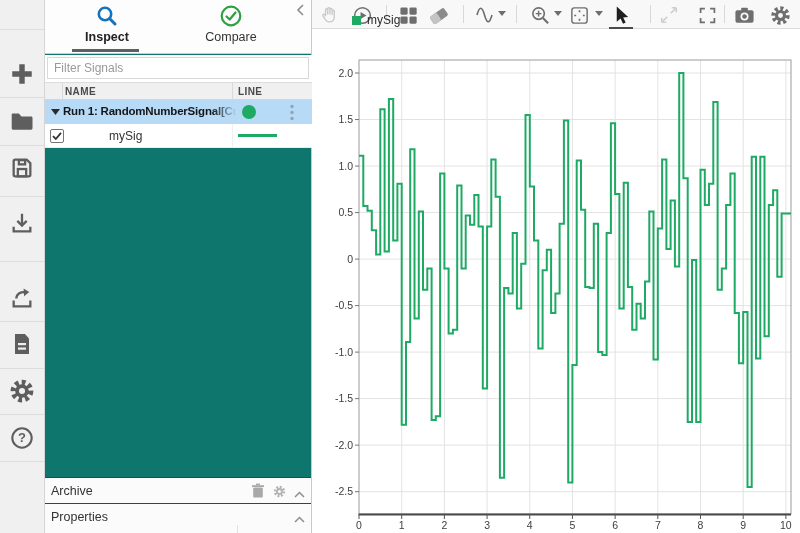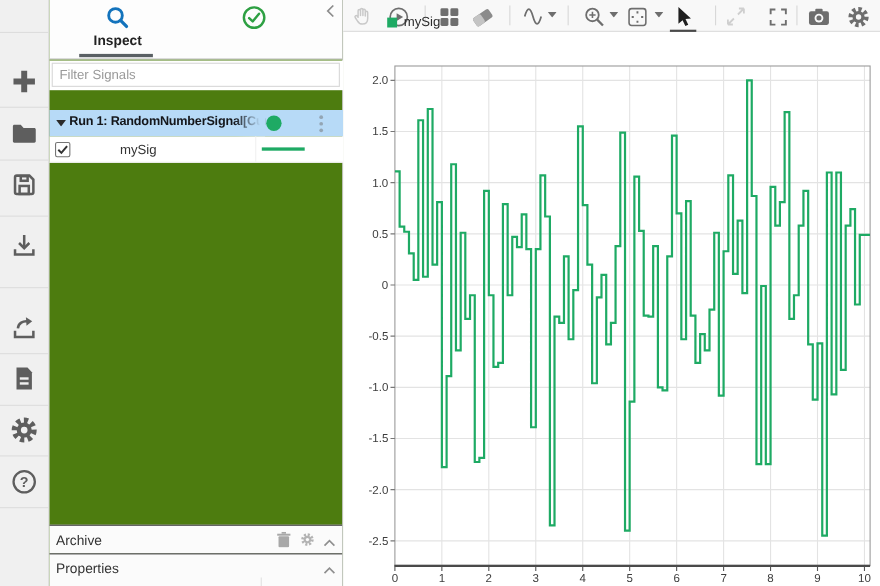--- a/index.html
+++ b/index.html
@@ -6,21 +6,21 @@
   html,body { background:#fff; }
   body { font-family:"Liberation Sans", sans-serif; }
   .app { position:relative; width:800px; height:533px; background:#fff; overflow:hidden; }
 
   
   .rail { position:absolute; left:0; top:0; width:45px; height:533px; background:#f0f0f0; border-right:1px solid #d5d5d5; }
   .rail .sep { position:absolute; left:0; width:44px; height:1px; background:#dddddd; }
   .ricon { position:absolute; left:50%; transform:translate(-50%,-50%); line-height:0; cursor:pointer; }
 
   
-  .sidebar { position:absolute; left:45px; top:0; width:267px; height:533px; background:#4d7c0f; border-right:1px solid #c9c9c9; }
+  .sidebar { position:absolute; left:45px; top:0; width:267px; height:533px; background:#0f766e; border-right:1px solid #c9c9c9; }
   .tabbar { position:relative; height:54px; border-bottom:1px solid #cccccc; background:#fdfdfd; }
   .tab { position:absolute; top:4px; width:124px; text-align:center; cursor:pointer; }
   .tab .ticon { height:24px; }
   .tab .tlabel { display:block; margin-top:2px; font-size:12.5px; color:#333; }
   .tab.active .tlabel { font-weight:bold; color:#222; }
   .tab-underline { position:absolute; left:27px; top:49px; width:67px; height:3px; background:#5a6064; }
   .collapse-btn { position:absolute; right:5px; top:4px; line-height:0; cursor:pointer; }
 
   .filter-row { position:absolute; left:0; top:55px; width:267px; height:27px; background:#fff; }
   .filter-row input { position:absolute; left:2px; top:2px; width:262px; height:22px; border:1px solid #d8d8d8; font-family:"Liberation Sans",sans-serif; font-size:12px; color:#333; padding:0 6px; outline:none; }
@@ -148,33 +148,40 @@
         </div>
         <span class="tlabel">Inspect</span>
       </div>
       <div class="tab" style="left:124px">
         <div class="ticon">
           <svg width="24" height="24" viewBox="0 0 24 24" fill="none" stroke="#2EA043">
             <circle cx="12" cy="12" r="9.3" stroke-width="2.2"></circle>
             <path d="M7.5 12.5l3.2 3 5.8-7" stroke-width="2.2" stroke-linecap="round" stroke-linejoin="round"></path>
           </svg>
         </div>
+        <span class="tlabel">Compare</span>
       </div>
       <div class="tab-underline"></div>
       <span class="collapse-btn">
         <svg width="10" height="12" viewBox="0 0 10 12" fill="none" stroke="#8c8c8c" stroke-width="1.6">
             <path d="M7 1 2 6l5 5"></path>
           </svg>
       </span>
     </div>
 
     <div class="filter-row">
       <input type="text" placeholder="Filter Signals" style="">
     </div>
 
+    <div class="thead">
+      <div class="col-div1"></div>
+      <span class="th-name">NAME</span>
+      <div class="col-div2"></div>
+      <span class="th-line">LINE</span>
+    </div>
 
     <div class="run-row">
       <span class="run-caret">
         <svg width="9" height="6" viewBox="0 0 9 6">
             <path d="M0 0h9L4.5 6z" fill="#2a2a2a"></path>
           </svg>
       </span>
       <div class="run-label">Run 1: RandomNumberSignal[Curren</div>
       <div class="run-fade"></div>
       <div class="run-dot" style="background:#1EAA64"></div>

